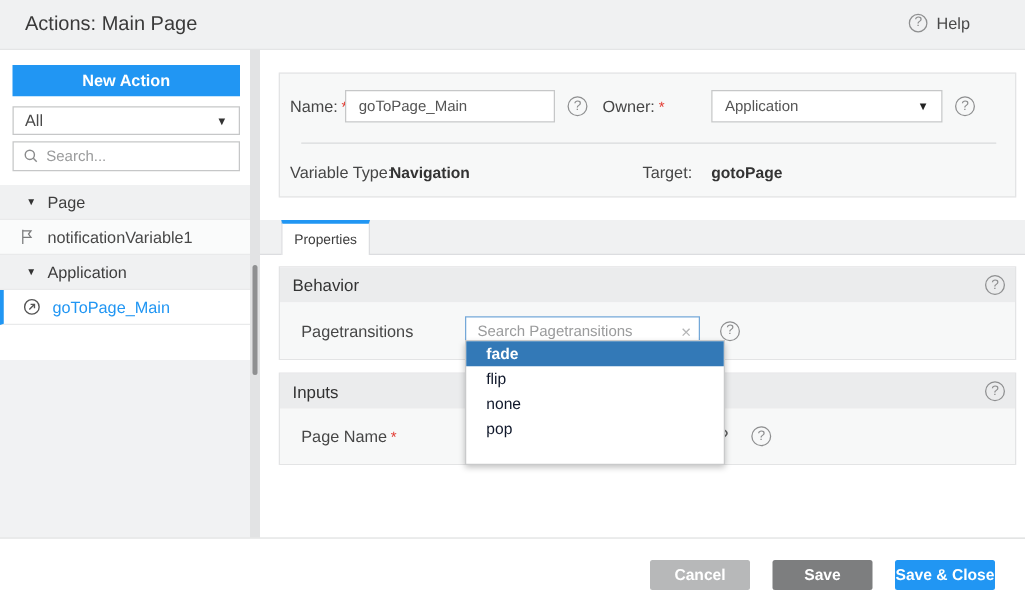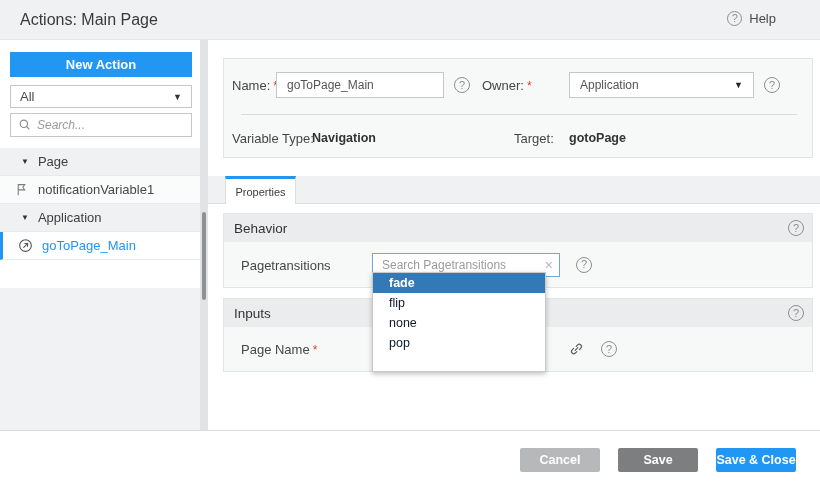--- a/index.html
+++ b/index.html
@@ -12,21 +12,21 @@
   .hdr-help { position:absolute; right:44px; top:11px; display:flex; align-items:center; gap:7px; cursor:pointer; color:#4a4a4a; font-size:13px; }
 
   .q-icon { display:inline-flex; align-items:center; justify-content:center; width:16px; height:16px; border:1px solid #8e8f90; border-radius:50%; color:#8e8f90; font-size:11px; line-height:1; flex:0 0 auto; background:transparent; }
 
   
   .sidebar { position:absolute; left:0; top:40px; width:200px; height:390px; background:#fff; }
   .new-action { position:absolute; left:10px; top:12px; width:182px; height:25px; background:#2196f3; color:#fff; border:none; font-weight:bold; font-size:13px; font-family:inherit; cursor:pointer; }
   .filter-select { position:absolute; left:10px; top:45px; width:182px; height:23px; background:#fff; border:1px solid #c6c7c8; display:flex; align-items:center; padding:0 9px; cursor:pointer; color:#4a4a4a; }
   .filter-select .caret { margin-left:auto; font-size:9px; color:#333; }
   .search-box { position:absolute; left:10px; top:73px; width:182px; height:24px; background:#fff; border:1px solid #c6c7c8; display:flex; align-items:center; padding:0 7px; gap:5px; }
-  .search-box input { border:none; outline:none; flex:1; min-width:0; font-family:inherit; font-size:12px; color:#555; background:transparent;font-style:italic; }
+  .search-box input { border:none; outline:none; flex:1; min-width:0; font-family:inherit; font-size:12px; color:#555; background:transparent; }
   .search-box input::placeholder { color:#9a9b9c; }
 
   .tree { position:absolute; left:0; top:108px; width:200px; }
   .tree-row { height:28px; display:flex; align-items:center; border-bottom:1px solid #e9eaeb; cursor:pointer; }
   .tree-group { background:#f0f1f2; padding-left:21px; gap:9px; color:#3e3e3e; }
   .tree-group .caret { font-size:8px; color:#333; }
   .tree-item { background:#fafbfb; padding-left:14px; gap:9px; color:#474747; }
   .tree-item.selected { background:#fff; border-left:3px solid #2196f3; padding-left:15px; color:#2196f3; }
   .tree-item .ti { width:15px; height:15px; flex:0 0 auto; }
   .sidebar-fill { position:absolute; left:0; top:248px; width:200px; height:142px; background:#f1f2f3; }
@@ -71,21 +71,21 @@
   .sec-body > * { position:absolute; top:50%; transform:translateY(-50%); }
   .field-lbl { left:17px; color:#464646; }
   .pt-search { left:148px; width:188px; height:24px; background:#fff; border:1px solid #74a8d8; display:flex !important; align-items:center; padding:0 6px 0 9px; }
   .pt-search input { border:none; outline:none; flex:1; min-width:0; font-family:inherit; font-size:12px; color:#555; background:transparent; }
   .pt-search input::placeholder { color:#9a9b9c; }
   .pt-clear { color:#b5b6b7; font-size:14px; cursor:pointer; margin-left:4px; }
   .help-pt { left:352px; cursor:pointer; }
   .link-ic { left:345px; cursor:pointer; width:15px; height:15px; }
   .help-pn { left:377px; cursor:pointer; }
 
-  .dropdown { position:absolute; left:164px; top:232px; width:174px; height:100px; background:#fff; border:1px solid #c9cacb; box-shadow:0 2px 5px rgba(0,0,0,.25); z-index:20; }
+  .dropdown { position:absolute; left:164px; top:232px; width:208px; height:100px; background:#fff; border:1px solid #c9cacb; box-shadow:0 2px 5px rgba(0,0,0,.25); z-index:20; }
   .dd-item { height:20px; line-height:20px; padding-left:16px; font-size:12.5px; color:#0f172a; cursor:pointer; }
   .dd-item.sel { background:#3379b7; color:#fff; font-weight:bold; }
 
   
   .footer-line { position:absolute; left:0; top:430px; width:820px; border-top:1px solid #dadbdc; }
   .footer { position:absolute; left:0; top:431px; width:696px; height:57px; background:#fff; }
   .btn { position:absolute; top:17px; width:80px; height:24px; border:none; color:#fff; font-weight:bold; font-size:12.5px; font-family:inherit; border-radius:2px; cursor:pointer; }
   .btn-cancel { left:520px; background:#b7b8b9; }
   .btn-save { left:618px; background:#7d7e7f; }
   .btn-saveclose { left:716px; background:#2196f3; }

